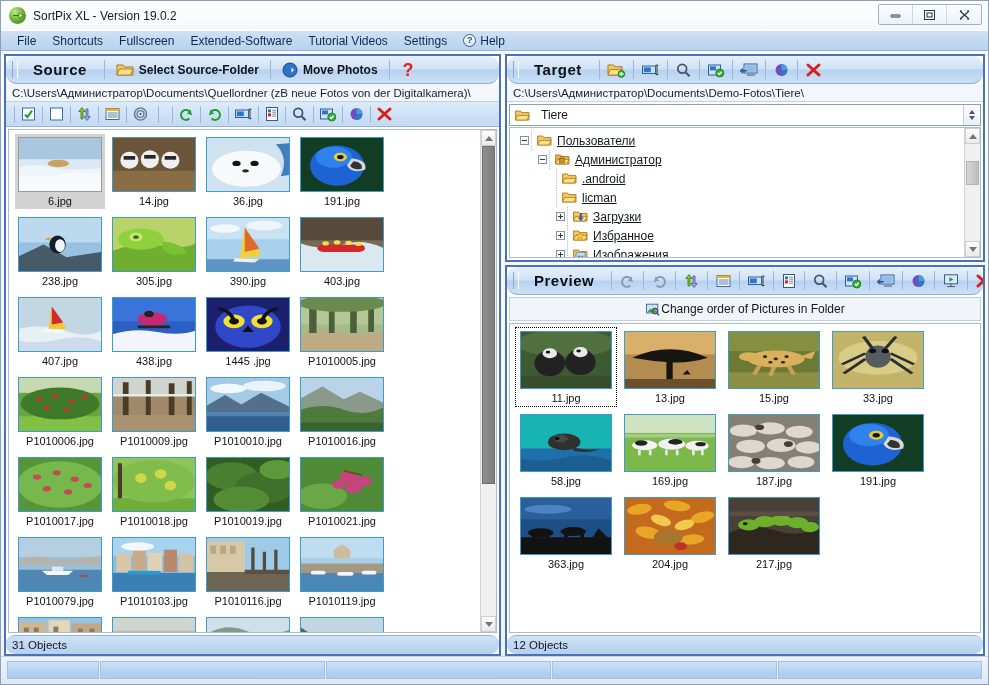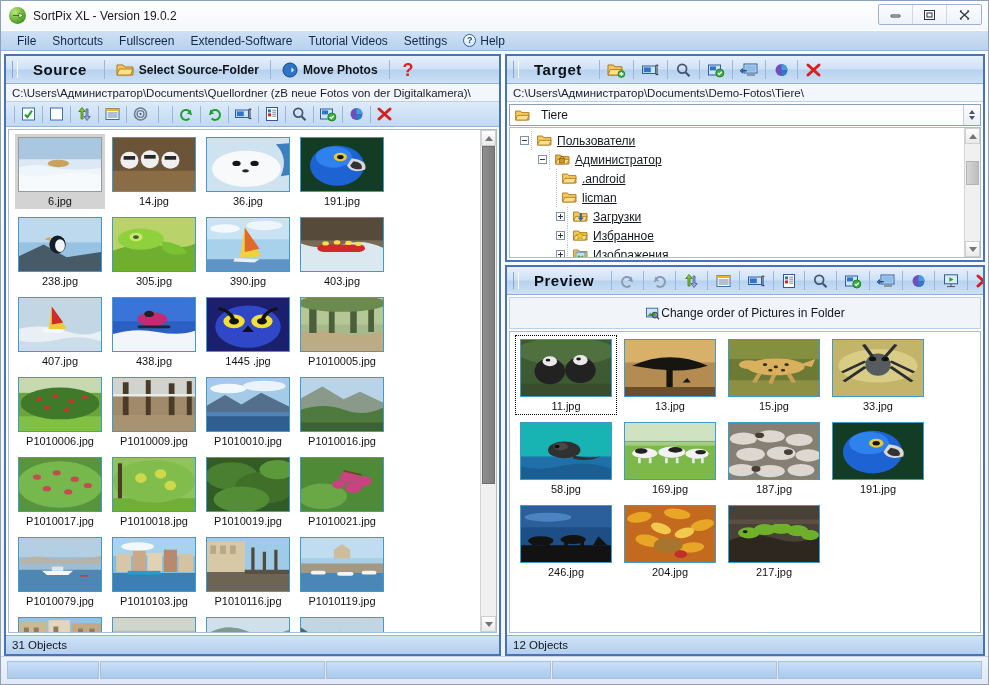--- a/index.html
+++ b/index.html
@@ -107,20 +107,21 @@
 
   
   .paneheader {
     height: 28px; flex: none;
     background: linear-gradient(#e7f0fb 0%, #cfe1f6 48%, #b6d2f0 52%, #cde0f5 100%);
     border-bottom: 1px solid #8fb0d8;
     display: flex; align-items: center;
     padding: 0 4px;
     gap: 2px;
     overflow: hidden;
+    border-radius: 11px;
   }
   .grip { width:1px; height:17px; background:#8aa9cf; margin:0 2px; flex:none;}
   .grip2 { width:1px; height:17px; background:#ffffff; margin-right:3px; flex:none;}
   .panetitle {
     font-size: 15px; font-weight: bold; color: #0c1014;
     letter-spacing: 0.5px;
     padding: 0 10px;
     white-space: nowrap;
     font-family: "Liberation Sans", sans-serif;
   }
@@ -277,36 +278,36 @@
     font-size: 11px; color: #111; margin-top: 3px;
     white-space: nowrap; overflow:hidden;
     font-family: "Liberation Sans", sans-serif;
   }
   
   .grid.preview .cell { width: 100px; }
   .grid.preview .thumb { width: 92px; height: 58px; }
 
   
   .orderbar {
-    height: 32px; flex:none;
+    height: 24px; flex:none;
     background: #f1f5fa;
     border: 1px solid #bcd0e8;
     margin: 2px 2px 0 2px;
     display:flex; align-items:center; justify-content:center;
     font-size:12px; color:#13171d;
   }
 
   
   .panestatus {
     height: 19px; flex:none;
     background: linear-gradient(#cfe2f7,#b4cfee);
     border-top: 1px solid #8fb0d8;
     display:flex; align-items:center;
     padding-left:6px;
-    font-size: 11.5px; color:#10161d;
+    font-size: 11.5px; color:#10161d;border-radius:9px;
   }
 
   
   .statusbar {
     position:absolute; left:0; right:0; bottom:0;
     height: 28px;
     background: linear-gradient(#eef3fa,#dfe8f4);
     border-top: 1px solid #c3d2e6;
     display:flex; align-items:stretch;
     padding: 4px 6px 5px 6px;
@@ -1412,21 +1413,21 @@
                       <ellipse cx="22" cy="62" rx="14" ry="8"></ellipse>
                       <ellipse cx="58" cy="60" rx="14" ry="8"></ellipse>
                       <rect x="12" y="62" width="4" height="10"></rect>
                       <rect x="28" y="62" width="4" height="10"></rect>
                       <rect x="48" y="60" width="4" height="12"></rect>
                       <rect x="66" y="60" width="4" height="12"></rect>
                       <path d="M86 54l10 16H80z"></path>
                     </g>
                   </svg>
                 </div>
-                <div class="fname">246.jpg</div>
+                <div class="fname">363.jpg</div>
               </div>
               <div class="cell">
                 <div class="thumb">
                   <svg xmlns="http://www.w3.org/2000/svg" viewBox="0 0 100 100" preserveAspectRatio="none">
                     <rect width="100" height="100" fill="#c46a1e"></rect>
                     <g fill="#e8a626">
                       <ellipse cx="16" cy="20" rx="14" ry="9" transform="rotate(-20 16 20)"></ellipse>
                       <ellipse cx="58" cy="14" rx="15" ry="9" transform="rotate(15 58 14)"></ellipse>
                       <ellipse cx="86" cy="34" rx="14" ry="9" transform="rotate(-30 86 34)"></ellipse>
                       <ellipse cx="26" cy="62" rx="15" ry="10" transform="rotate(25 26 62)"></ellipse>

